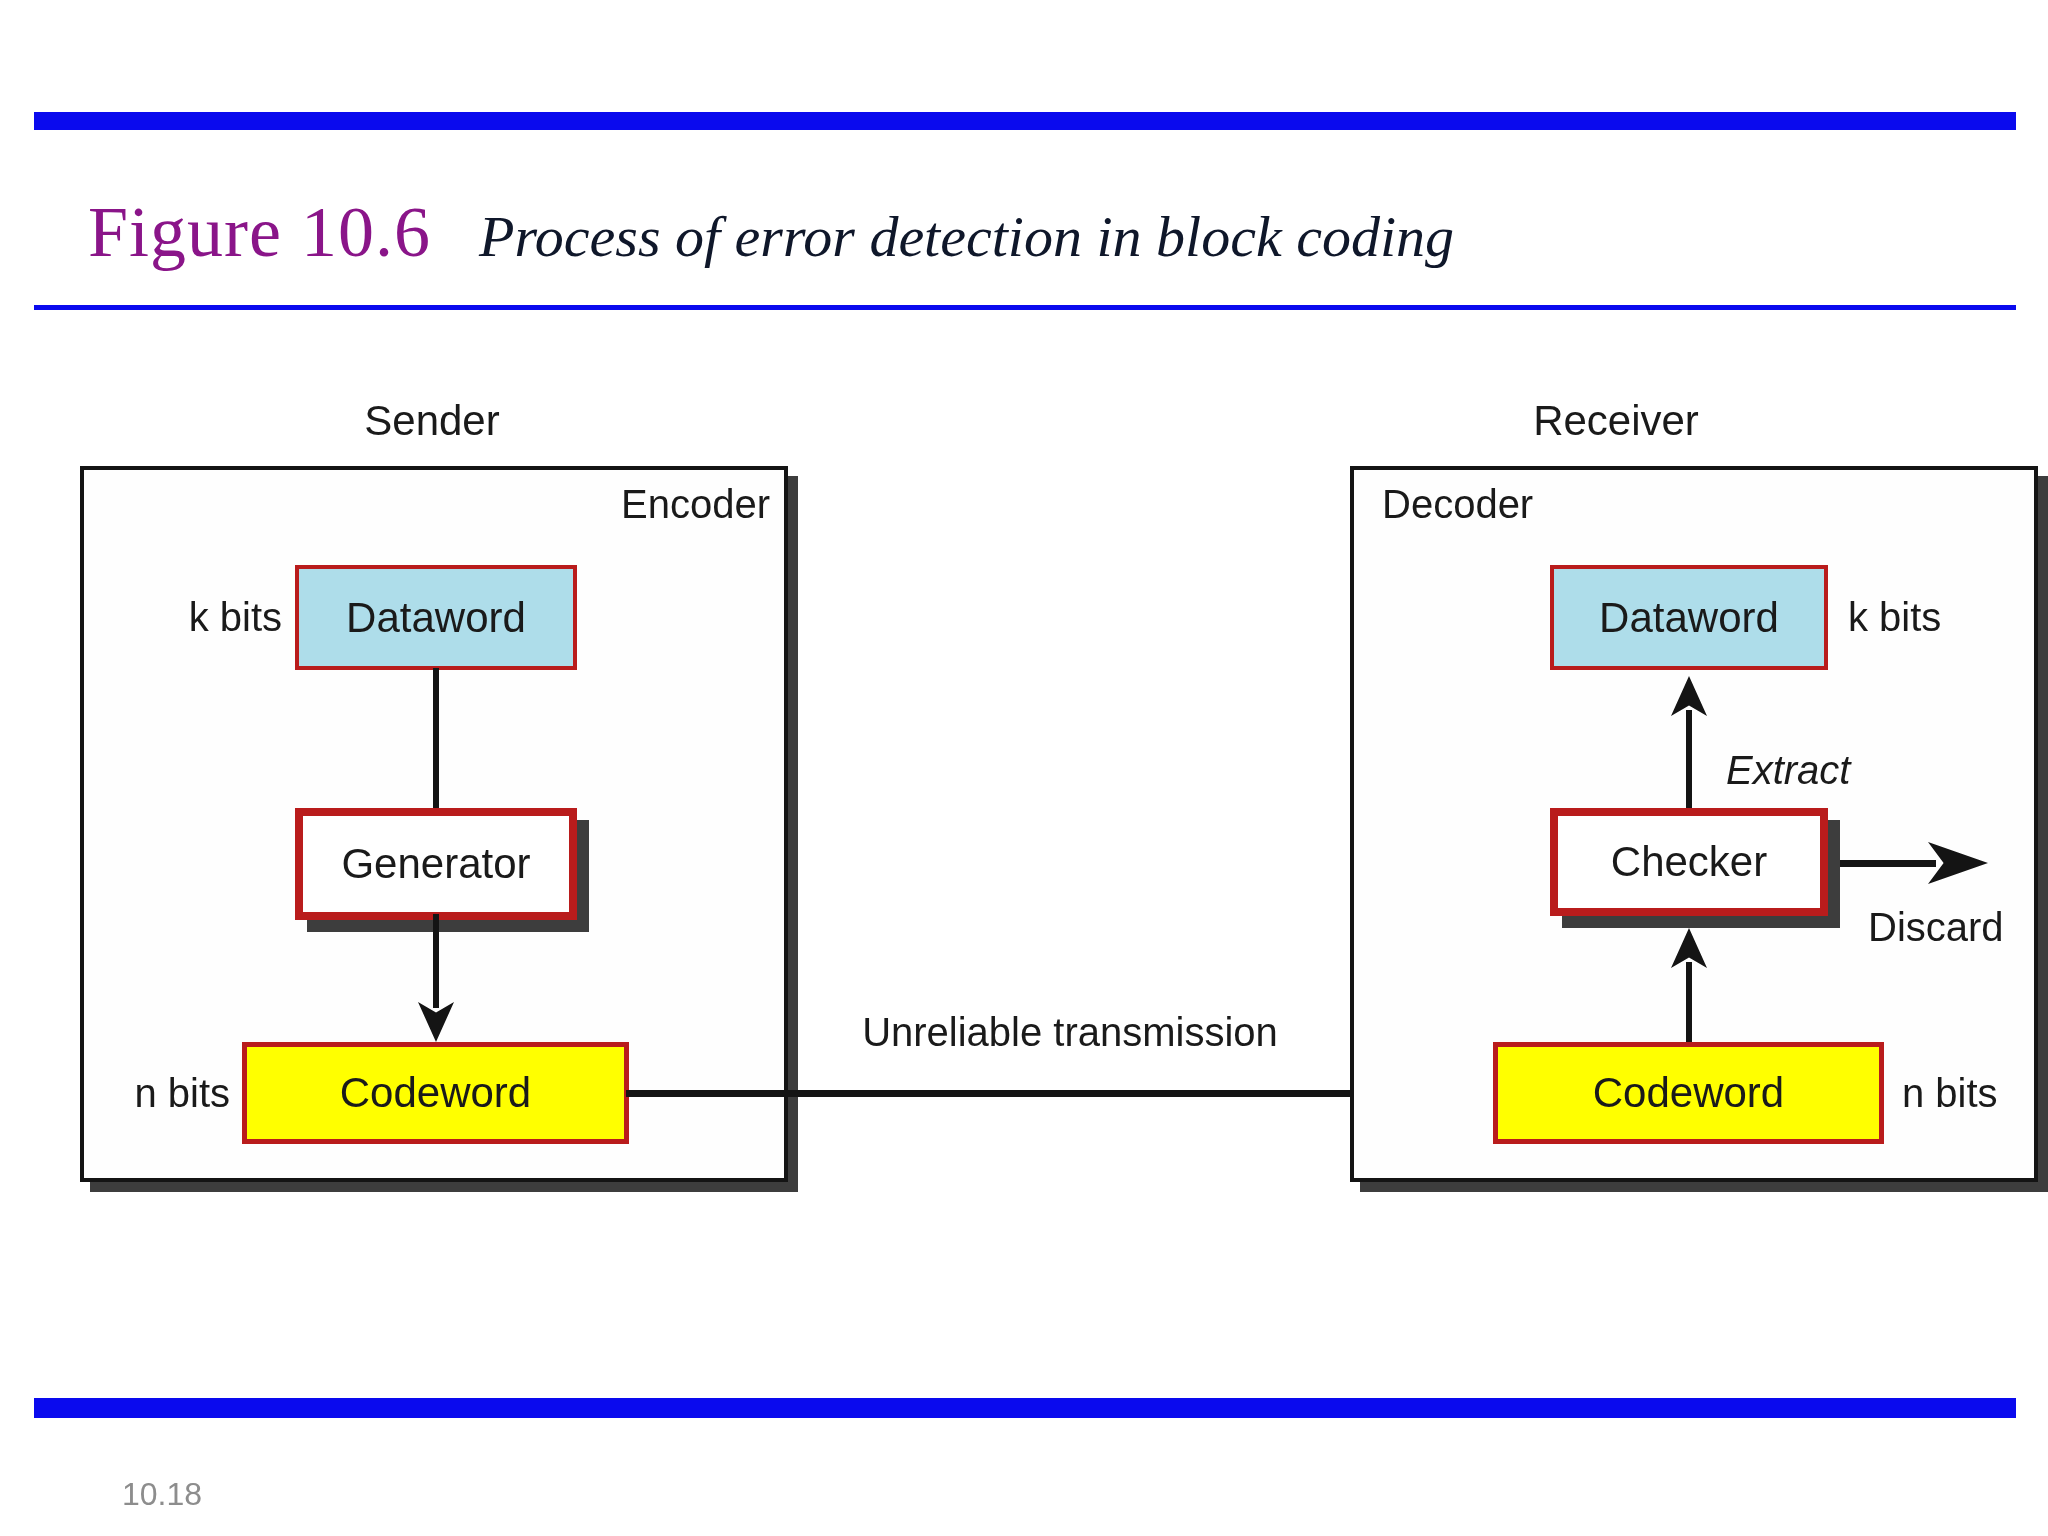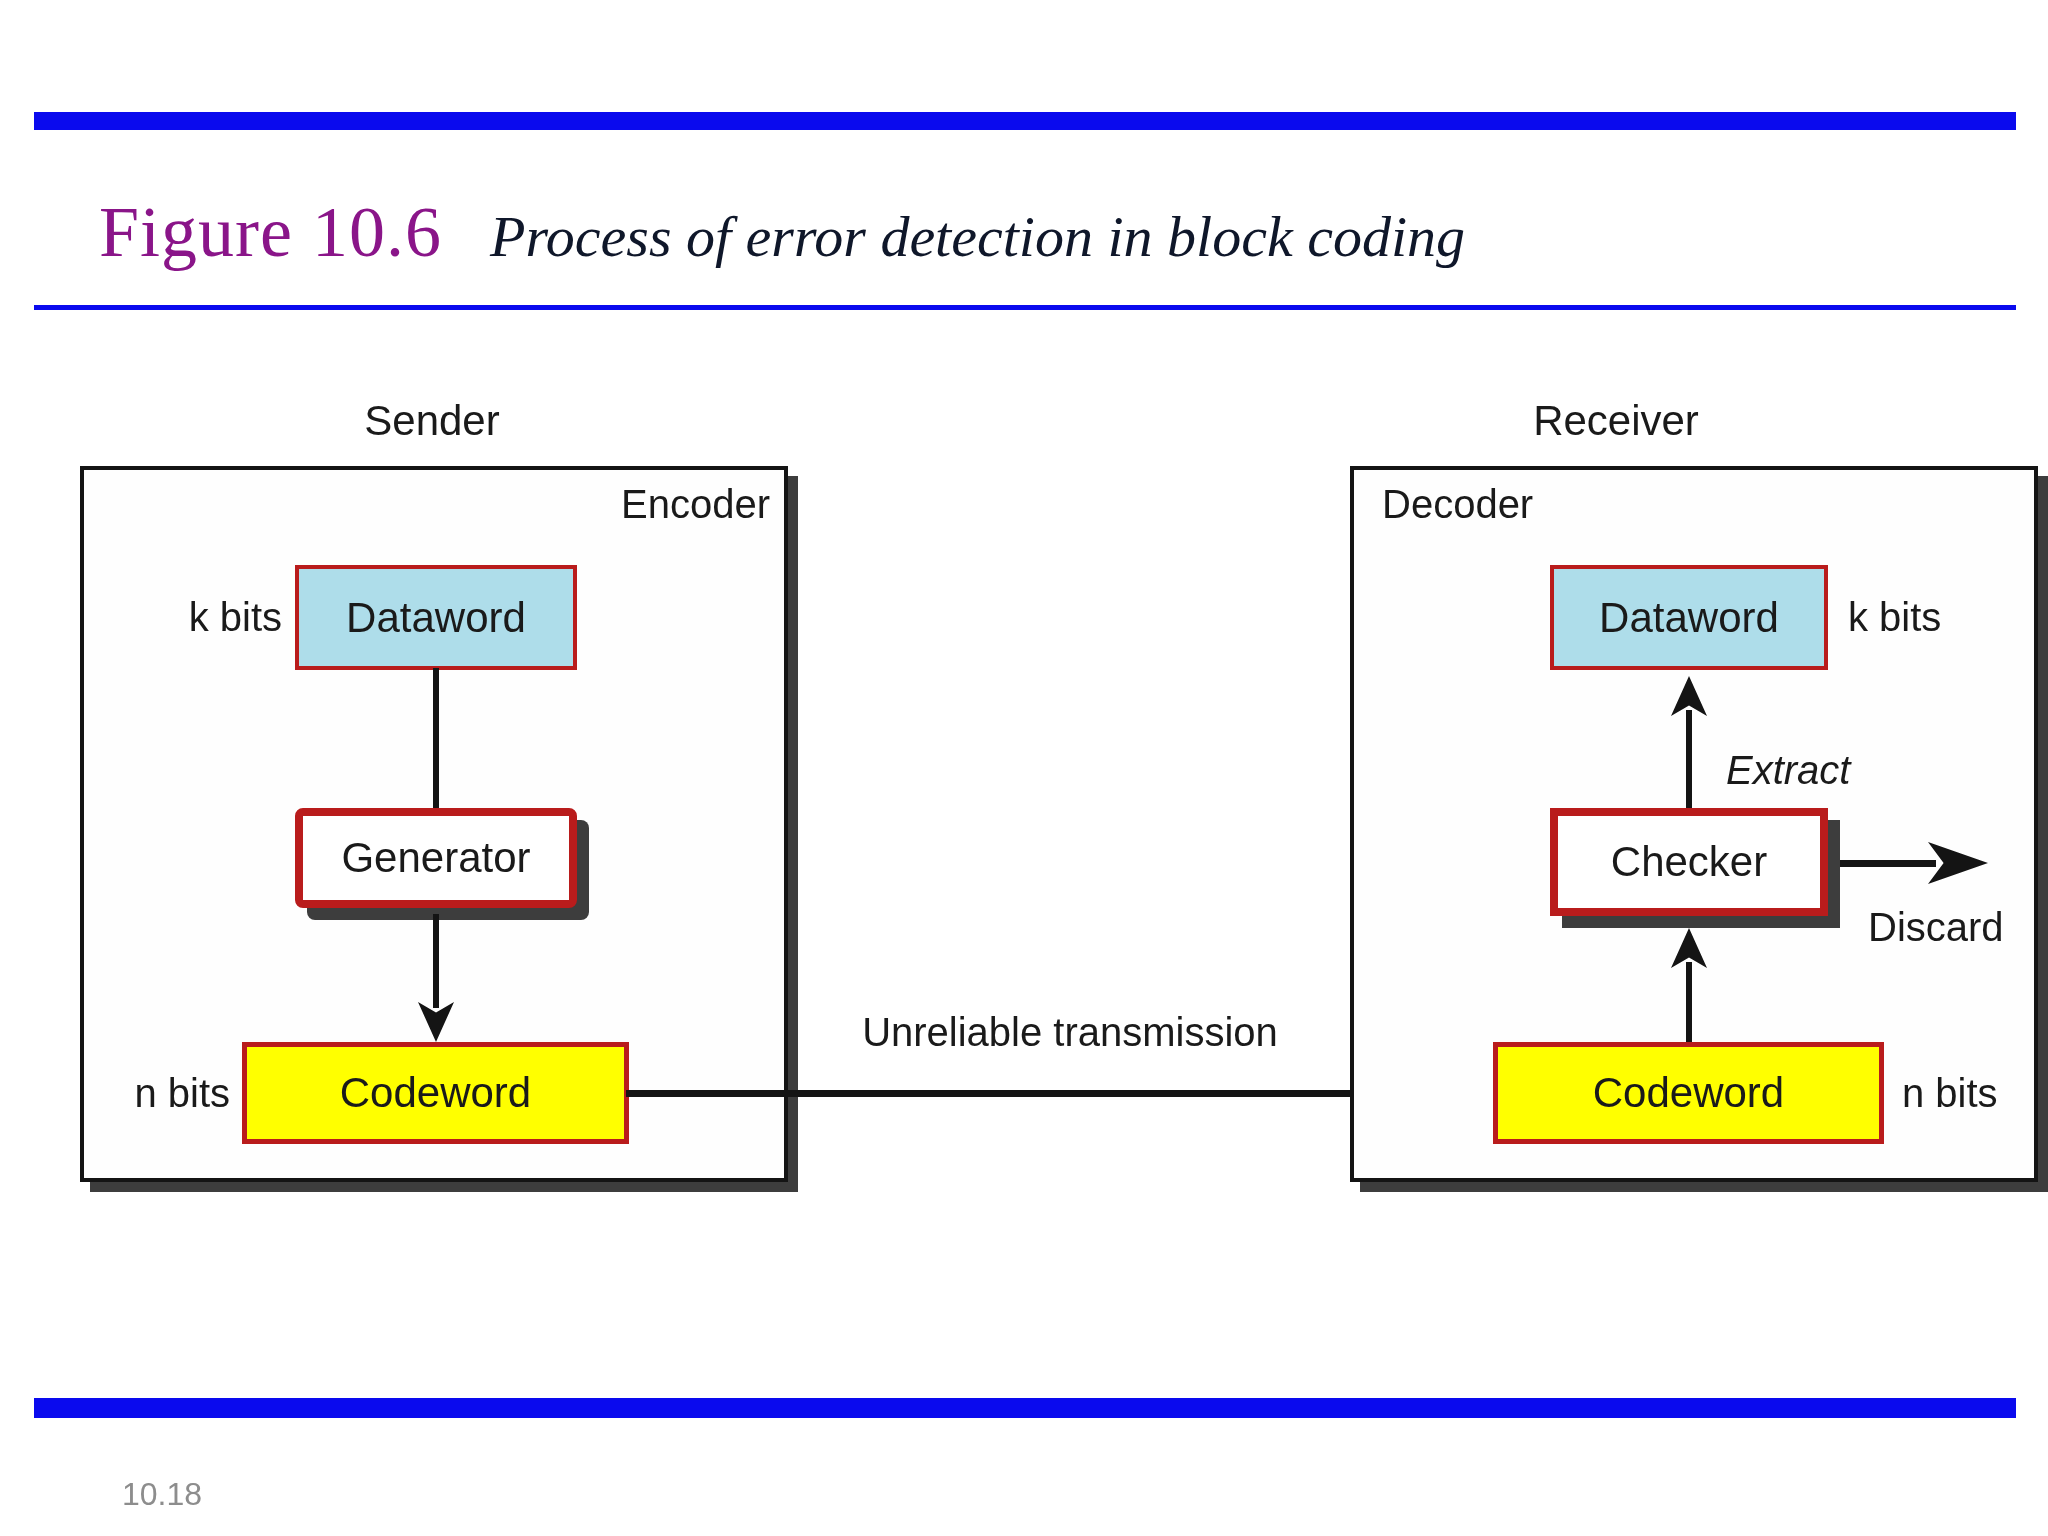--- a/index.html
+++ b/index.html
@@ -9,21 +9,21 @@
   }
   .hbar{position:absolute;background:var(--accent,#0a0aee);}
   .figlabel{
     font-family:"Liberation Serif", serif;font-size:72px;line-height:1;
     color:var(--purple,#8a1589);letter-spacing:1px;
   }
   .figtitle{
     font-family:"Liberation Serif", serif;font-style:italic;font-size:58px;line-height:1;
     color:#0f172a;margin-left:48px;
   }
-  .titlerow{position:absolute;left:88px;top:196px;display:flex;align-items:baseline;margin-left:11px;}
+  .titlerow{position:absolute;left:88px;top:196px;display:flex;align-items:baseline;}
   .dlabel{font-size:42px;line-height:1.1;white-space:nowrap;}
   .outerbox{
     position:absolute;border:4px solid #141414;background:#fefefe;
     box-shadow:10px 10px 0 0 var(--shadow,#3d3d3d);
   }
   .node{
     position:absolute;border:8px solid #b91c1c;display:flex;align-items:center;justify-content:center;
     font-size:42px;box-sizing:border-box;
   }
   .node.shadowed{box-shadow:12px 12px 0 0 var(--shadow,#3d3d3d);}
@@ -64,21 +64,21 @@
   <div class="outerbox" style="left:80px;top:466px;width:700px;height:708px;"></div>
 
   <div class="sidelabel right-just dlabel" style="left:440px;top:482px;width:330px;justify-content:flex-end;">Encoder</div>
 
   <div class="sidelabel right-just" style="left:110px;top:565px;width:172px;height:105px;">k bits</div>
 
   <div class="node blue" style="left:295px;top:565px;width:282px;height:105px;">Dataword</div>
 
   <div class="vline" style="left:433px;top:668px;height:142px;"></div>
 
-  <div class="node white shadowed" style="left:295px;top:808px;width:282px;height:100px;border-radius:8px;">Generator</div>
+  <div class="node white shadowed" style="left:295px;top:808px;width:282px;height:112px;">Generator</div>
 
   <div class="vline" style="left:433px;top:914px;height:94px;"></div>
   <div class="ah-down" style="left:418px;top:1002px;"></div>
 
   <div class="sidelabel right-just" style="left:80px;top:1042px;width:150px;height:102px;">n bits</div>
 
   <div class="node yellow" style="left:242px;top:1042px;width:387px;height:102px;">Codeword</div>
 
   <div class="sidelabel dlabel" style="left:760px;top:1010px;width:620px;justify-content:center;">Unreliable transmission</div>
 

